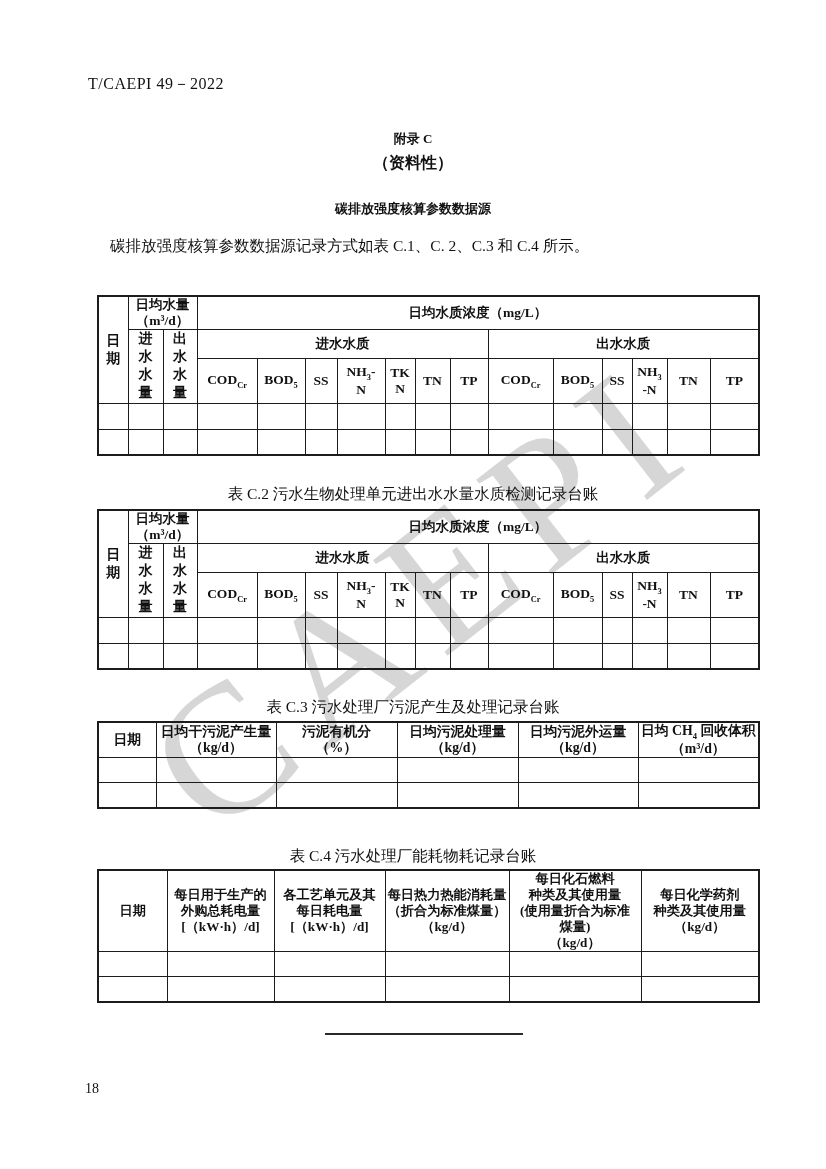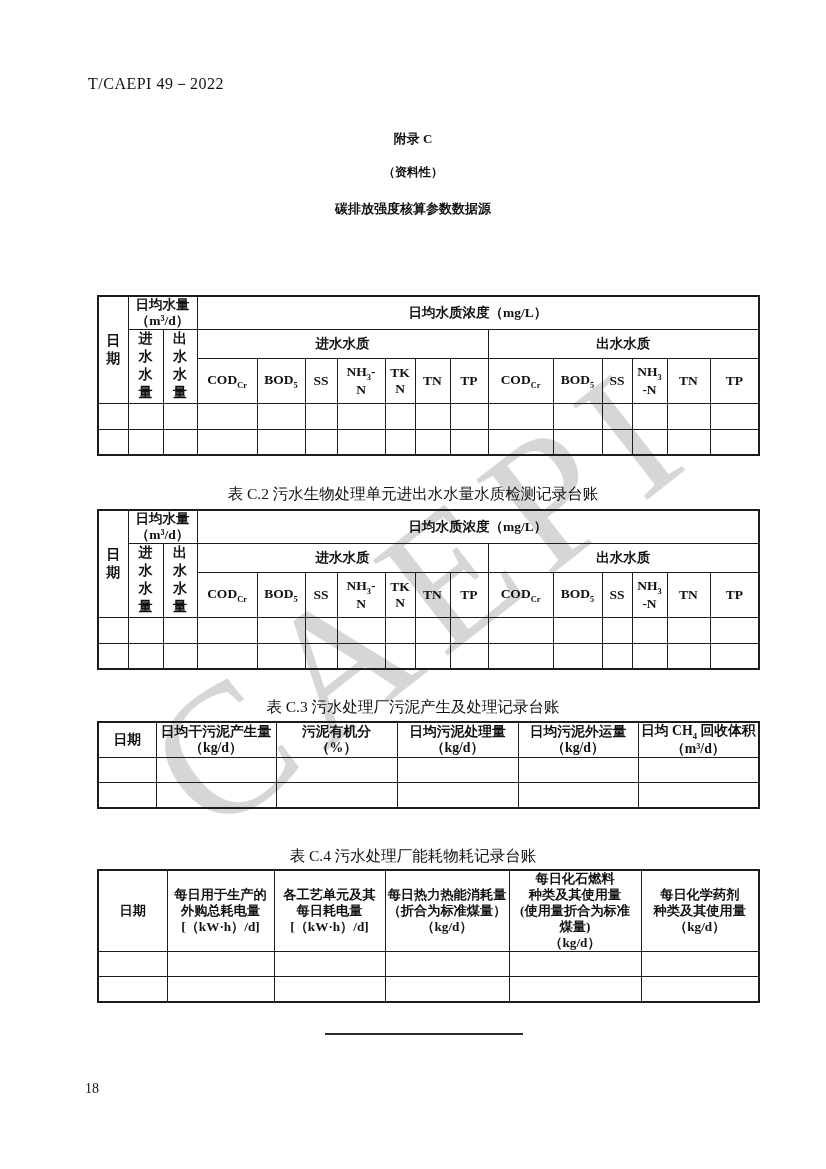--- a/index.html
+++ b/index.html
@@ -9,21 +9,21 @@
   
   .watermark{position:absolute;left:420px;top:598px;z-index:0;
              transform:translate(-50%,-50%) rotate(-38deg);
              font-family:"Liberation Serif","DejaVu Serif",serif;
              font-size:185px;letter-spacing:18px;color:rgba(0,0,0,0.16);
              white-space:nowrap;line-height:1;}
   
   .doc-code{position:absolute;left:88px;top:74px;font-size:16px;letter-spacing:.5px;}
   .h-center{position:absolute;left:0;width:826px;text-align:center;font-weight:bold;}
   .appendix-title{top:130px;font-size:13px;}
-  .appendix-sub{top:164px;font-size:12px;}
+  .appendix-sub{top:153px;font-size:16px;}
   .appendix-heading{top:200px;font-size:13px;}
   .intro{position:absolute;left:90px;top:236px;width:690px;font-size:15.5px;text-indent:20px;}
   .tbl-title{position:absolute;left:0;width:826px;text-align:center;font-size:15.5px;font-weight:normal;}
   
   table.doc{position:absolute;left:97px;border-collapse:collapse;table-layout:fixed;
             width:661px;background:transparent;}
   table.doc{border:2px solid #1c1c1c;}
   table.doc td{border:1px solid #1c1c1c;padding:0 1px;text-align:center;vertical-align:middle;
                font-size:13.5px;overflow:hidden;}
   td.hdr{font-weight:bold;line-height:1.18;}
@@ -43,20 +43,21 @@
 <div class="page">
 
   <div class="watermark">CAEPI</div>
 
   <div class="layer">
     <div class="doc-code">T/CAEPI 49－2022</div>
 
     <div class="h-center appendix-title">附录 C</div>
     <div class="h-center appendix-sub">（资料性）</div>
     <div class="h-center appendix-heading">碳排放强度核算参数数据源</div>
+    <div class="intro">碳排放强度核算参数数据源记录方式如表 C.1、C. 2、C.3 和 C.4 所示。</div>
 
     <table class="doc" style="top:295px">
       <colgroup>
         <col style="width:30px">
           <col style="width:35px">
           <col style="width:34px">
         <col style="width:60px">
           <col style="width:48px">
           <col style="width:32px">
           <col style="width:48px">

